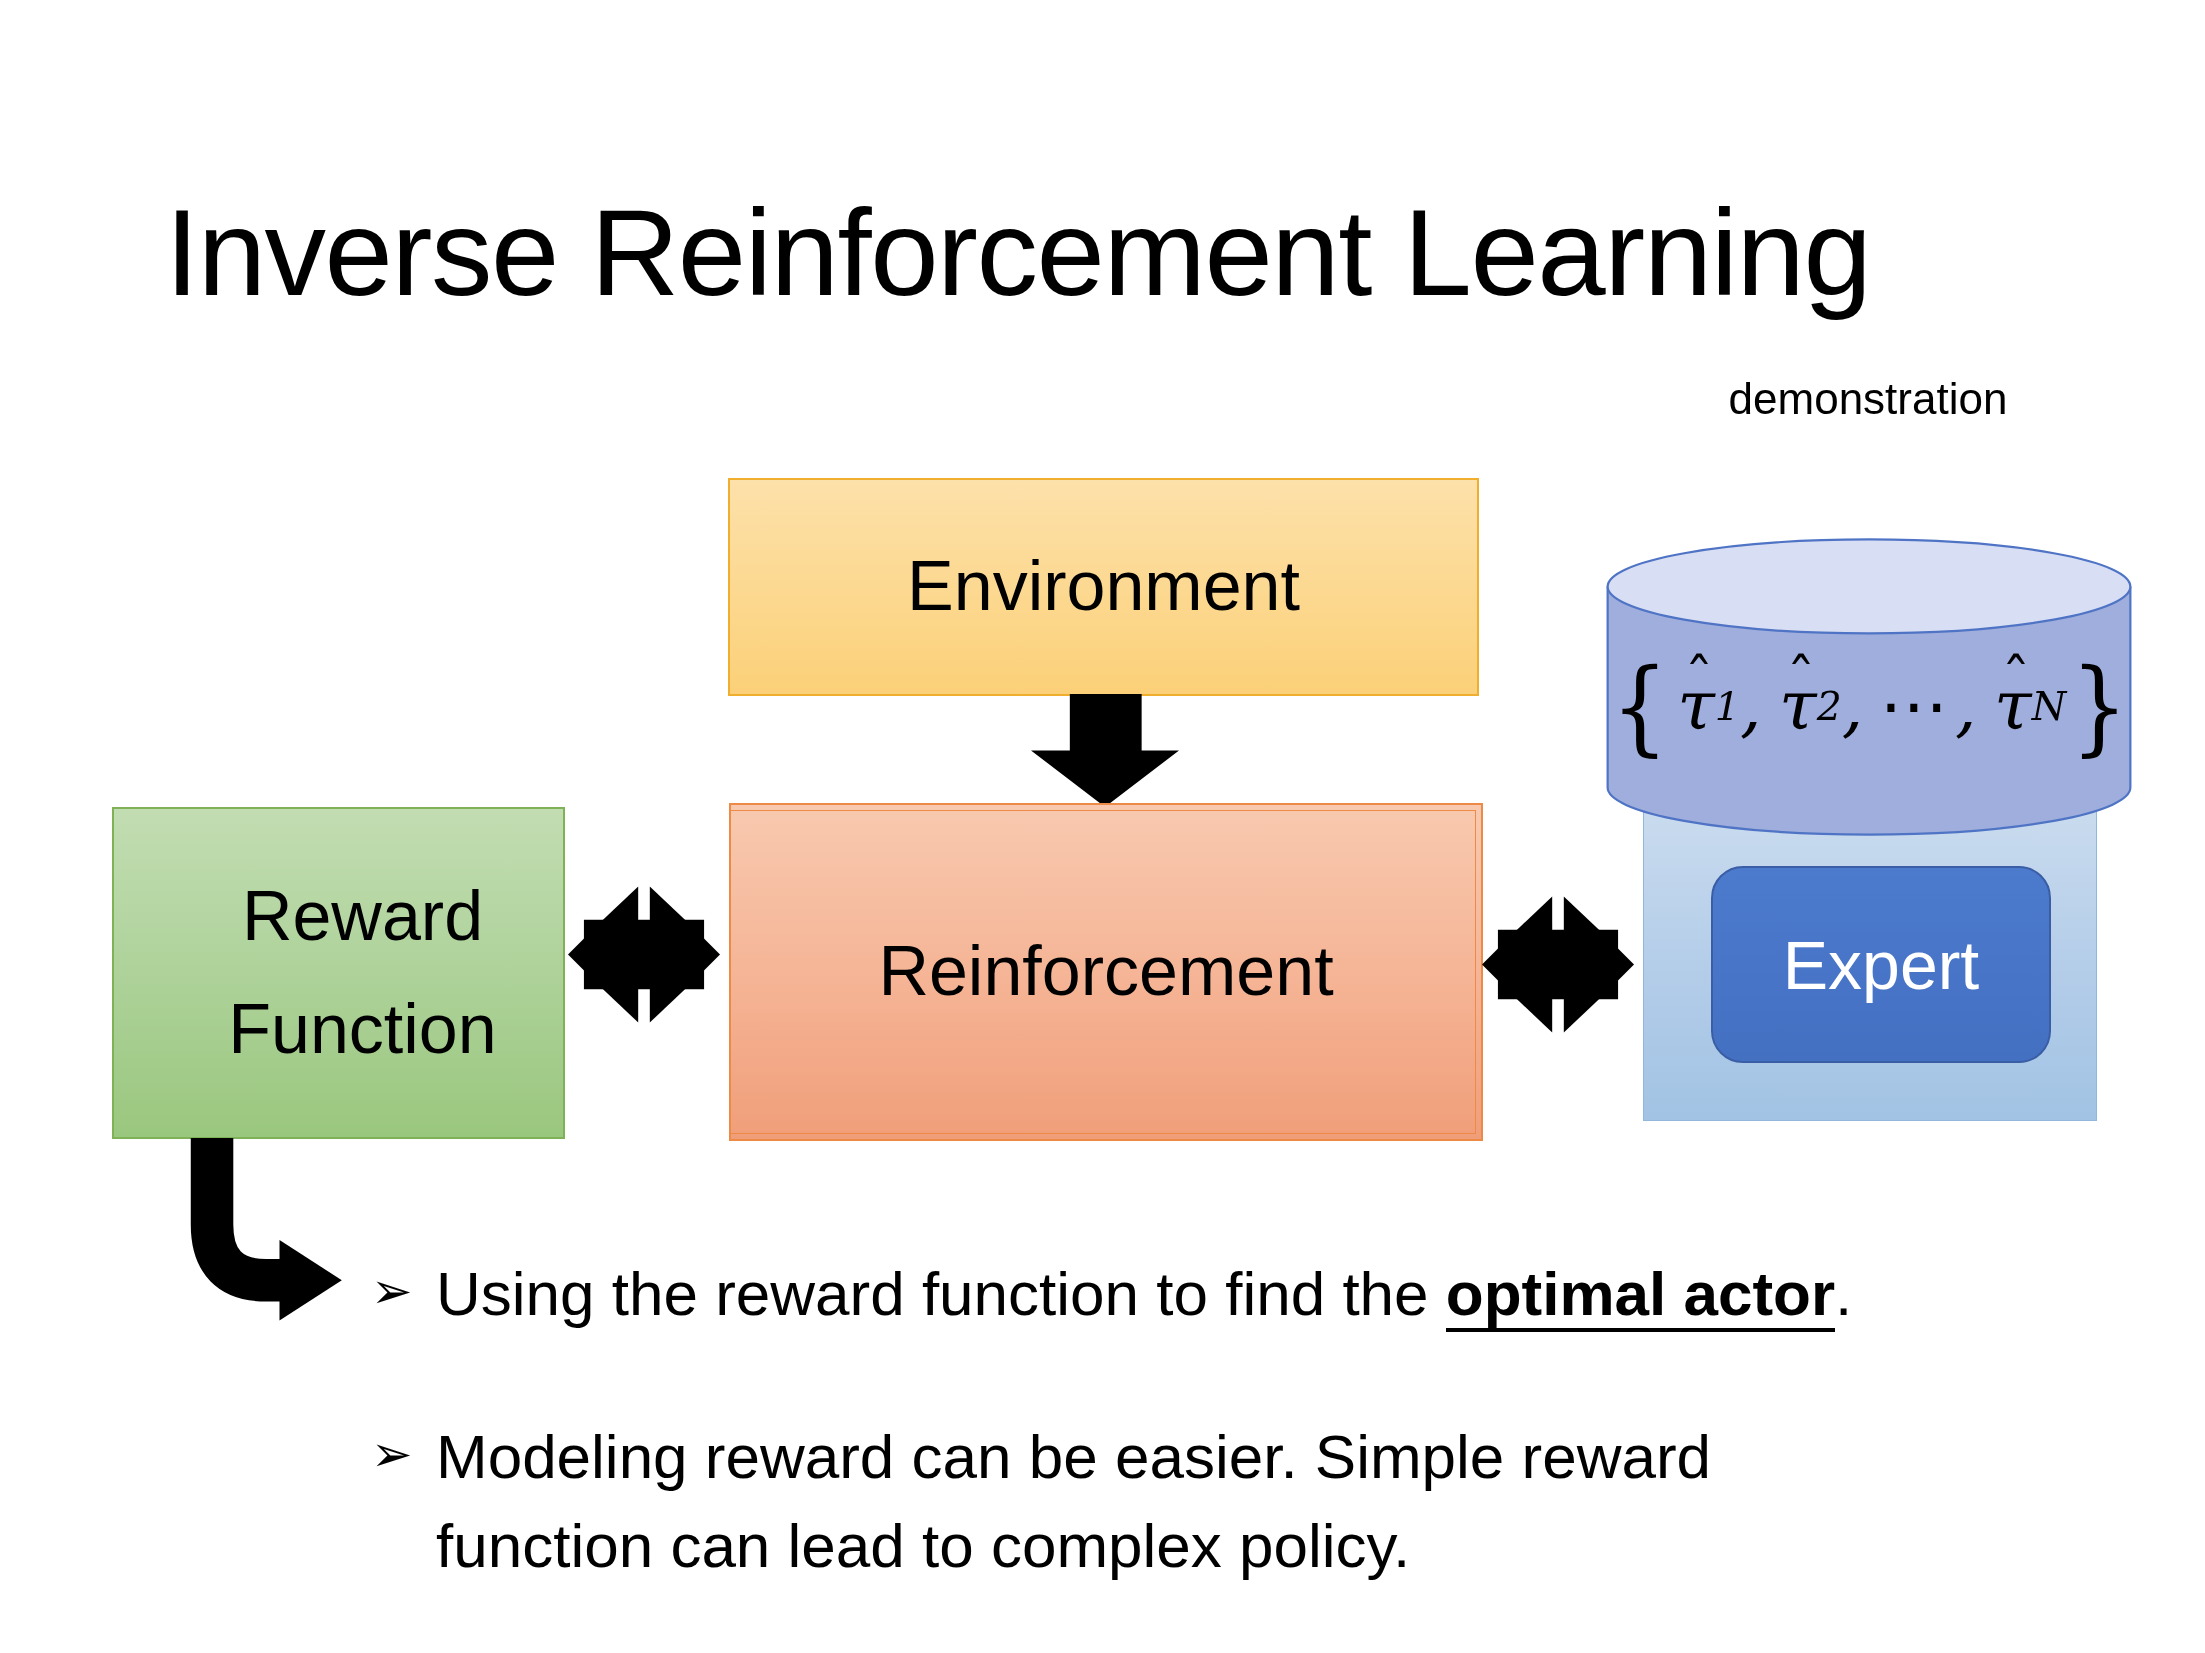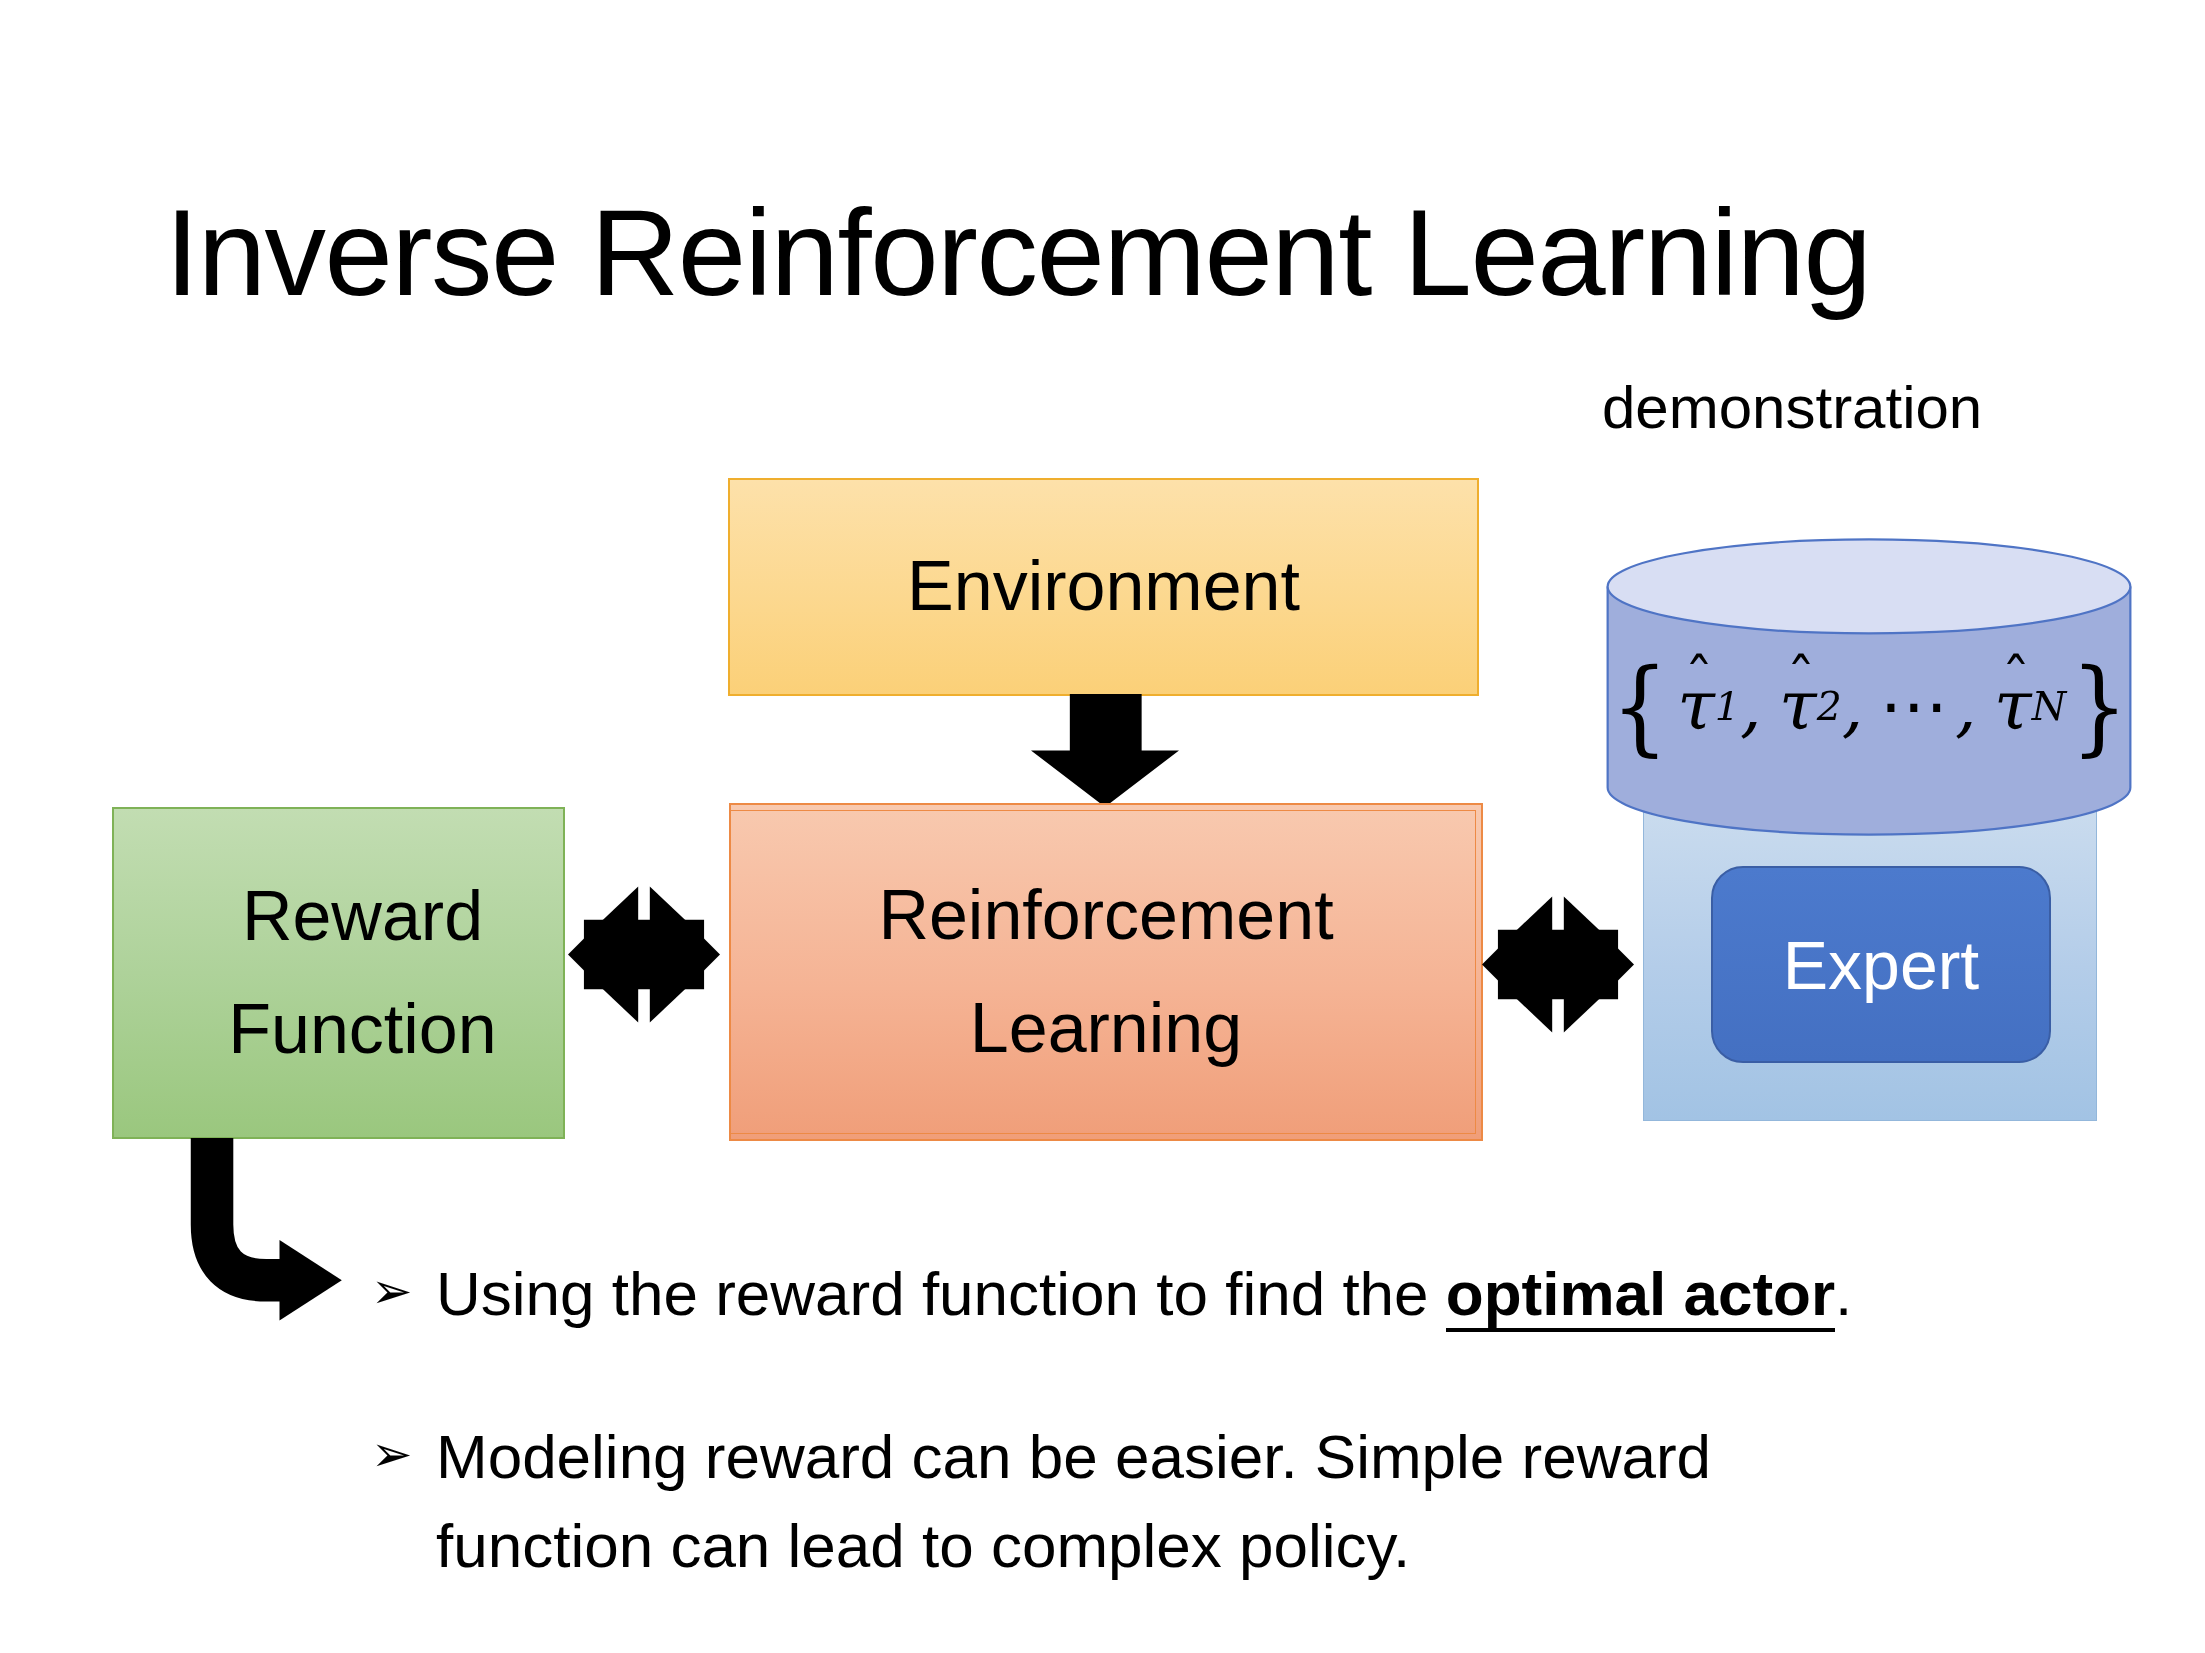--- a/index.html
+++ b/index.html
@@ -3,22 +3,22 @@
 <meta charset="utf-8">
 <style>
   html,body{margin:0;padding:0;background:#ffffff;}
   body{width:2205px;height:1654px;position:relative;overflow:hidden;
        font-family:"Liberation Sans",sans-serif;color:#000;}
   .abs{position:absolute;}
 
   .title{left:165px;top:182px;width:1926px;font-size:123px;line-height:1.15;
          letter-spacing:-1.5px;white-space:nowrap;}
 
-  .demo-label{left:1602px;top:373px;width:532px;text-align:left;
-              font-size:60px;line-height:1.17;}
+  .demo-label{left:1602px;top:373px;width:532px;text-align:center;
+              font-size:44px;line-height:1.17;}
 
   .box{box-sizing:border-box;display:flex;align-items:center;justify-content:center;
        text-align:center;font-size:70px;line-height:1.62;}
   .env{left:728px;top:478px;width:751px;height:218px;
        border:2.2px solid #efae2e;
        background:linear-gradient(180deg,#fde1aa 0%,#fcd88f 55%,#fbd078 100%);}
   .reward{left:112px;top:807px;width:453px;height:332px;
        border:2.2px solid #7fb257;
        background:linear-gradient(180deg,#c2ddb2 0%,#aed29a 50%,#9ac77e 100%);padding-left:48px;}
   .rl{left:729px;top:803px;width:754px;height:338px;
@@ -82,21 +82,20 @@
   <span>
     <span style="display:block">Reward</span>
     <span style="display:block">Function</span>
   </span>
 </div>
 
 <div class="abs box rl">
   <div class="rl-inner"></div>
   <span>
     <span style="display:block">Reinforcement</span>
-    <span style="display:block">Learning</span>
   </span>
 </div>
 
 <svg class="abs" style="left:568px;top:881px;" width="152" height="147" viewBox="0 0 210 200">
   <g fill="#000">
     <rect x="22" y="52" width="166" height="96"></rect>
     <polygon points="0,100 48,52 48,148"></polygon>
     <polygon points="210,100 162,52 162,148"></polygon>
     <polygon points="40,60 97,60 97,6"></polygon>
     <polygon points="113,6 113,60 170,60"></polygon>

